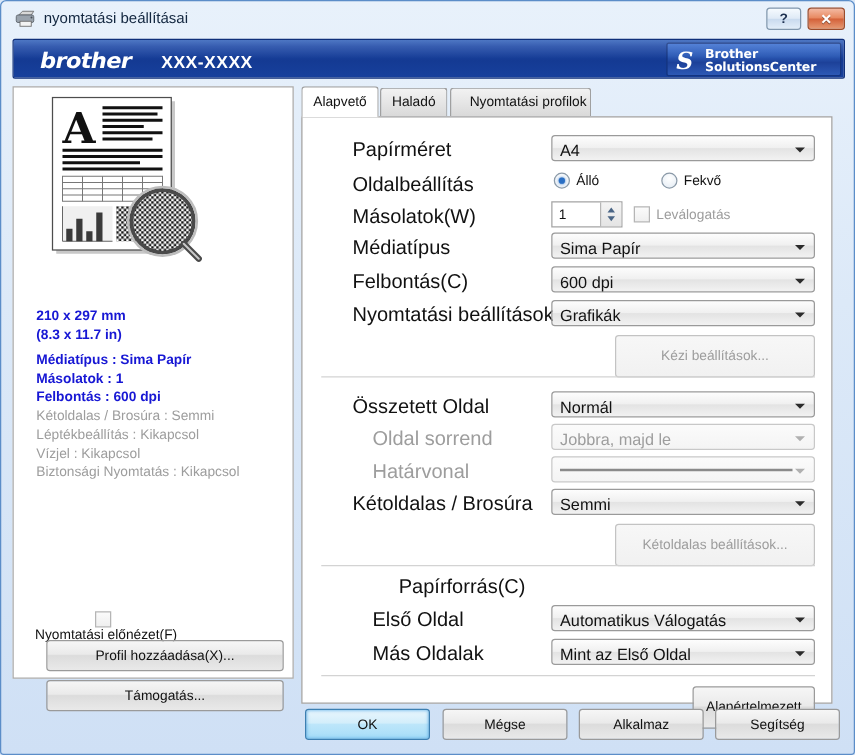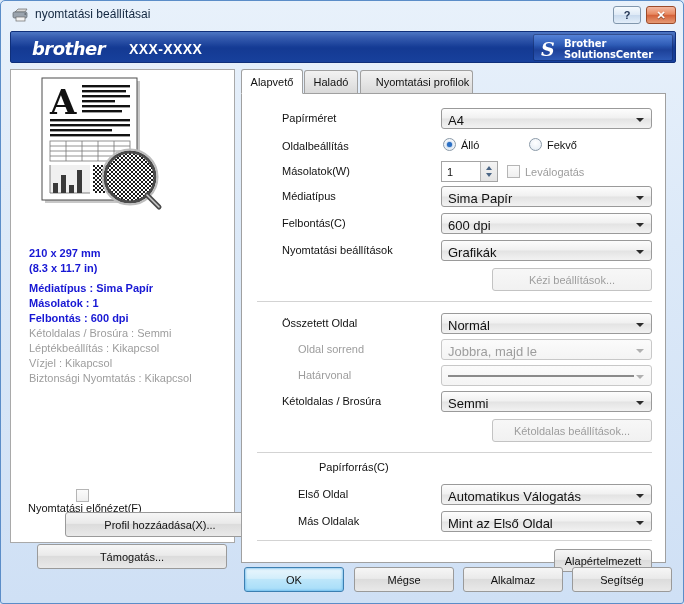--- a/index.html
+++ b/index.html
@@ -118,21 +118,21 @@
   .sum-gray { color: #9d9d9d; }
   .sum-gap { height: 5px; }
 
   #preview-check-row {
     position: absolute; left: 17px; top: 419px;
     display: flex; align-items: center; flex-direction: column;
   }
   #btn-addprofile, #btn-support {
     position: absolute; left: 26px; width: 190px; height: 25px;
   }
-  #btn-addprofile { top: 442px; margin-left: 28px; }
+  #btn-addprofile { top: 442px; }
   #btn-support { top: 474px; }
 
   
   .w7btn {
     background: linear-gradient(to bottom,#f6f6f6 0%, #eaeaea 45%, #dcdcdc 50%, #e9e9e9 100%);
     border: 1px solid #9a9a9a;
     border-radius: 3px;
     font-size: 11px; color: #111;
     display: flex; align-items: center; justify-content: center;
     cursor: pointer;
@@ -168,21 +168,21 @@
   #tab-panel {
     position: absolute; left: 240px; top: 92px;
     width: 425px; height: 470px;
     background: #ffffff;
     border: 1px solid #a0a0a0;
   }
 
   .row { position: absolute; left: 0; width: 425px; height: 22px; }
   .lbl {
     position: absolute; top: 4px;
-    font-size: 11px; color: #111; white-space: nowrap; padding-left: 25px;
+    font-size: 16px; color: #111; white-space: nowrap; padding-left: 25px;
   }
   .lbl.indent { left: 31px; }
   .lbl.normal { left: 15px; }
   .lbl.dis { color: #9d9d9d; }
 
   .combo {
     position: absolute; left: 199px; top: 0;
     width: 211px; height: 21px;
     border: 1px solid #9a9a9a;
     border-radius: 3px;
@@ -246,21 +246,21 @@
     width: 13px; height: 13px;
     border: 1px solid #b5b5b5;
     background: linear-gradient(to bottom,#fbfbfb,#efefef);
     margin-right: 5px;
   }
   .chk-wrap span { font-size:11px; color:#111; }
   .chk-wrap.dis span { color:#9d9d9d; }
 
   .divider { position:absolute; left:15px; width:395px; height:1px; background:#d3d3d3; }
 
-  .panel-btn { position:absolute; height:23px; }
+  .panel-btn { position:absolute; height:34px; }
 </style>
 </head>
 <body>
 
 <div id="window">
 
   <div id="titlebar">
     <svg id="title-icon" viewBox="0 0 18 15">
       <path d="M3 4 L6 1 L15 1 L13 4 Z" fill="#d8d8d8" stroke="#6b6b6b" stroke-width="0.7"></path>
       <rect x="1" y="4" width="14" height="6" rx="1.4" fill="#9aa3ad" stroke="#5d646c" stroke-width="0.7"></rect>

